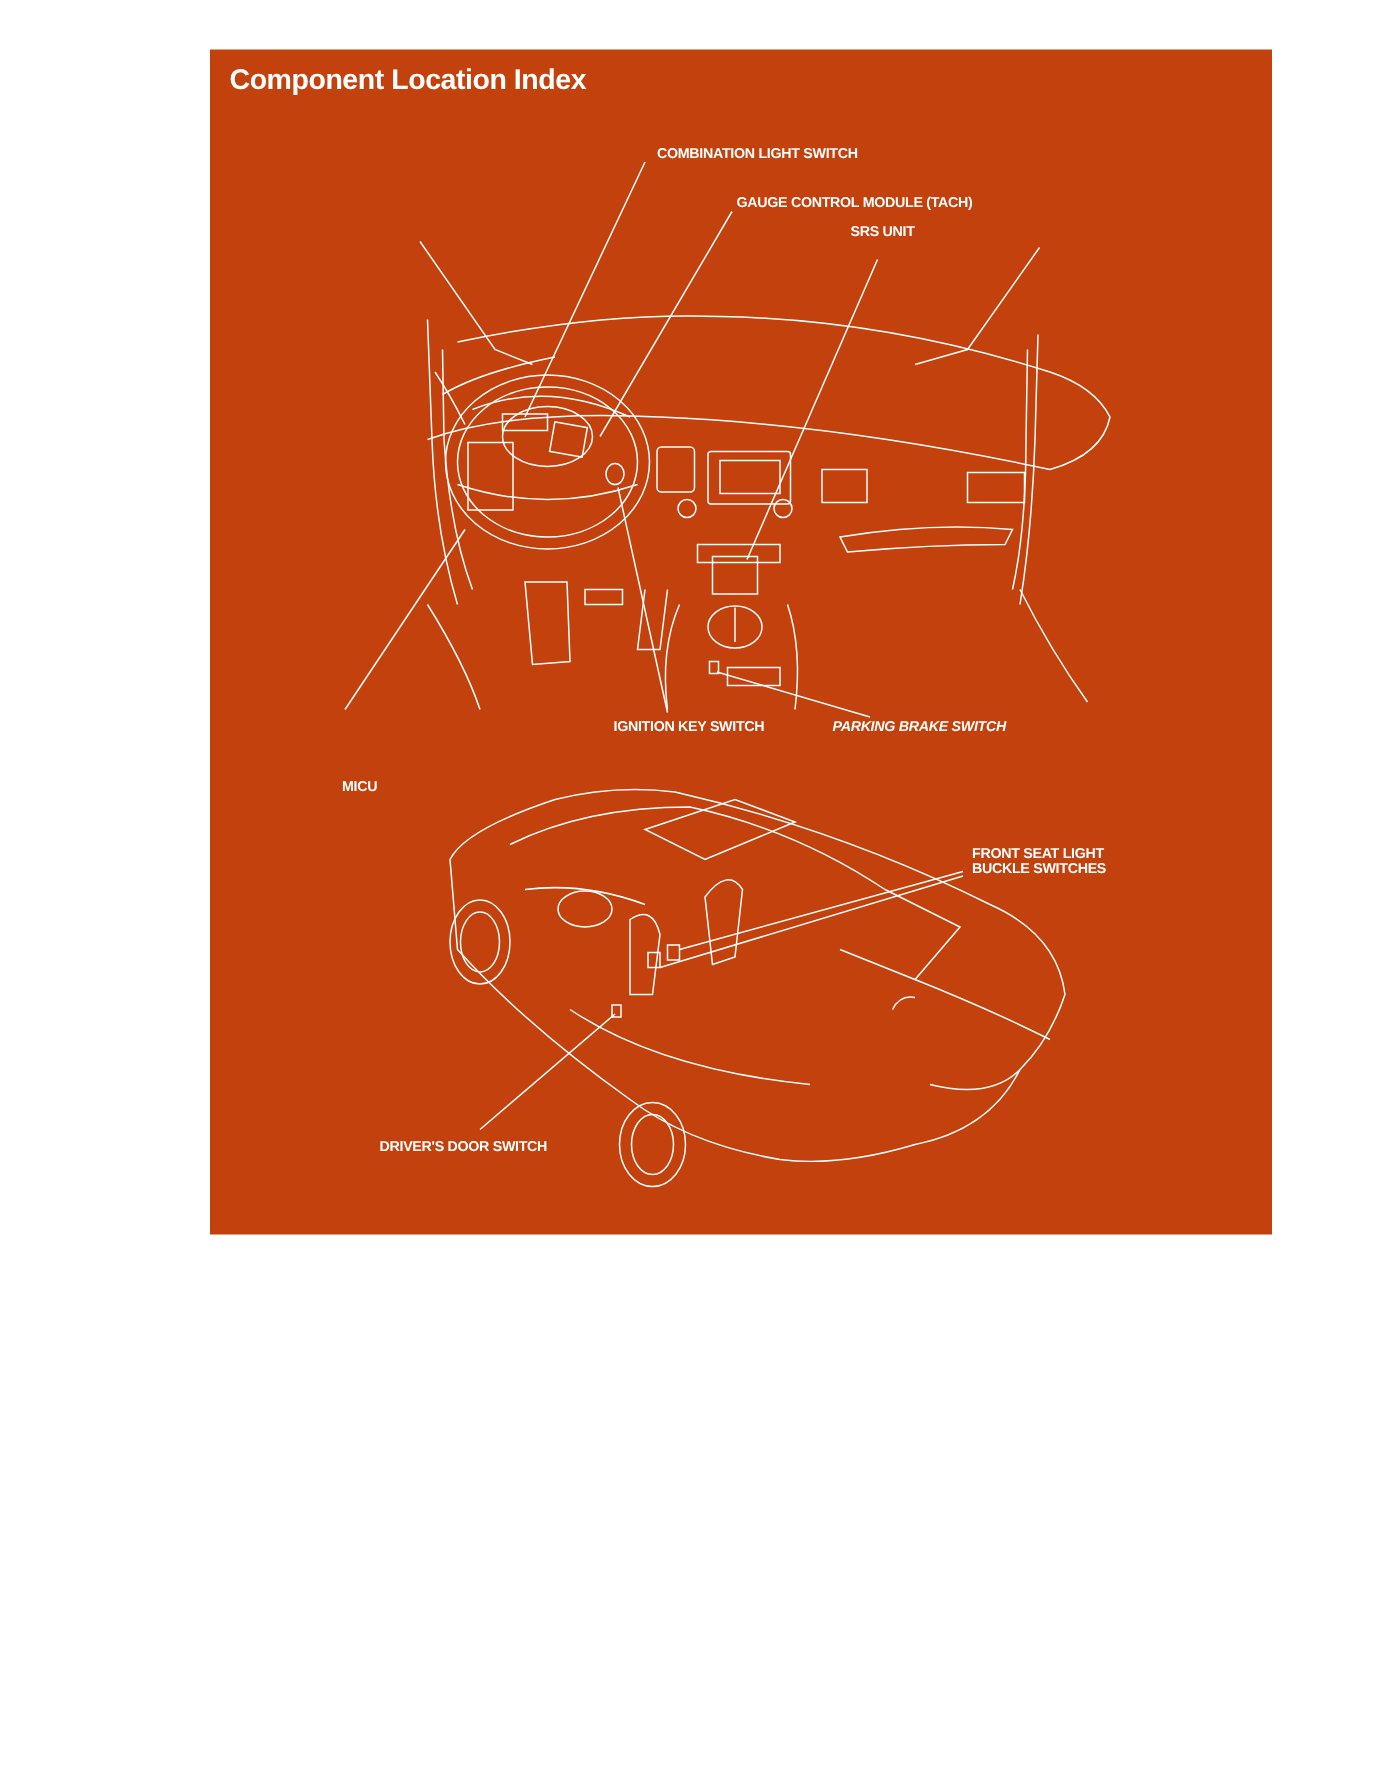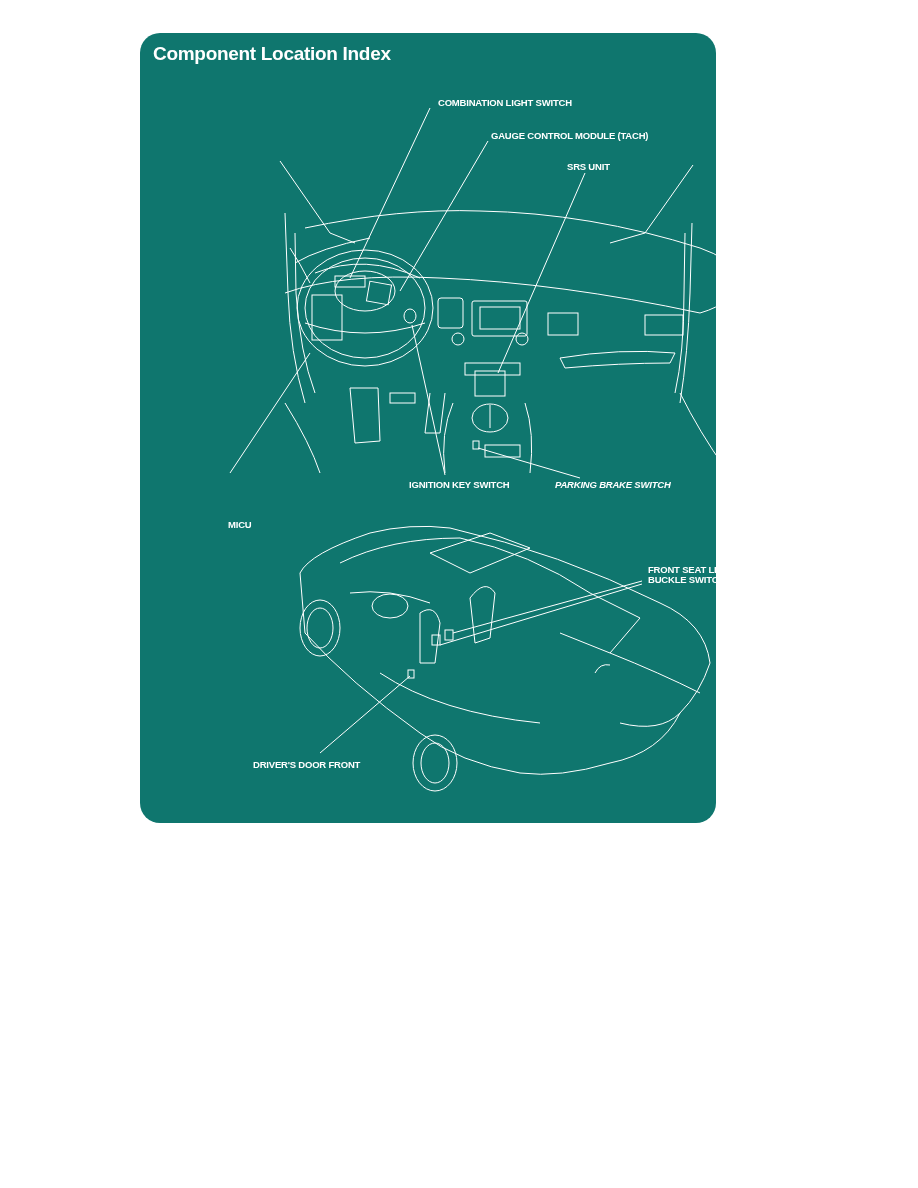--- a/index.html
+++ b/index.html
@@ -1,17 +1,17 @@
 <!DOCTYPE html>
 <html><head>
 <meta charset="utf-8">
 <style>
   html,body{margin:0;padding:0;background:#ffffff;}
   body{width:918px;height:1188px;position:relative;overflow:hidden;font-family:"Liberation Sans",sans-serif;}
-  #panel{position:absolute;left:140px;top:33px;width:576px;height:790px;background:#0f766e;border-radius:20px;}
+  #panel{position:absolute;left:140px;top:33px;width:708px;height:790px;background:#c2410c;}
   #title{position:absolute;left:13px;top:10px;color:#ffffff;font-weight:bold;font-size:19px;letter-spacing:-0.3px;}
   .lbl{position:absolute;color:#ffffff;font-weight:bold;font-size:9.5px;letter-spacing:-0.2px;white-space:nowrap;line-height:11px;}
   svg{position:absolute;left:0;top:0;}
   svg *{fill:none;stroke:#ffffff;stroke-width:1;}
 </style>
 </head>
 <body>
 
 <div id="panel">
   <div id="title">Component Location Index</div>
@@ -118,21 +118,21 @@
       <path d="M240 640 Q300 680 400 690"></path>
 
       <path d="M502 548 L313 600"></path>
       <path d="M502 551 L300 612"></path>
       <path d="M270 643 L180 720"></path>
     </g>
   </svg>
 
   <div class="lbl" style="left:298px;top:64px;text-align:center;">COMBINATION LIGHT SWITCH</div>
   <div class="lbl" style="left:351px;top:97px;">GAUGE CONTROL MODULE (TACH)</div>
-  <div class="lbl" style="left:427px;top:128px;">SRS UNIT</div>
+  <div class="lbl" style="left:427px;top:116px;">SRS UNIT</div>
   <div class="lbl" style="left:88px;top:446px;margin-top:40px;">MICU</div>
   <div class="lbl" style="left:269px;top:446px;">IGNITION KEY SWITCH</div>
   <div class="lbl" style="left:415px;top:446px;font-style:italic;">PARKING BRAKE SWITCH</div>
 
   <div class="lbl" style="left:508px;top:531px;">FRONT SEAT LIGHT</div>
   <div class="lbl" style="left:508px;top:541px;">BUCKLE SWITCHES</div>
-  <div class="lbl" style="left:113px;top:726px;">DRIVER'S DOOR FRONT</div>
+  <div class="lbl" style="left:113px;top:726px;">DRIVER'S DOOR SWITCH</div>
 </div>
 
 </body></html>

